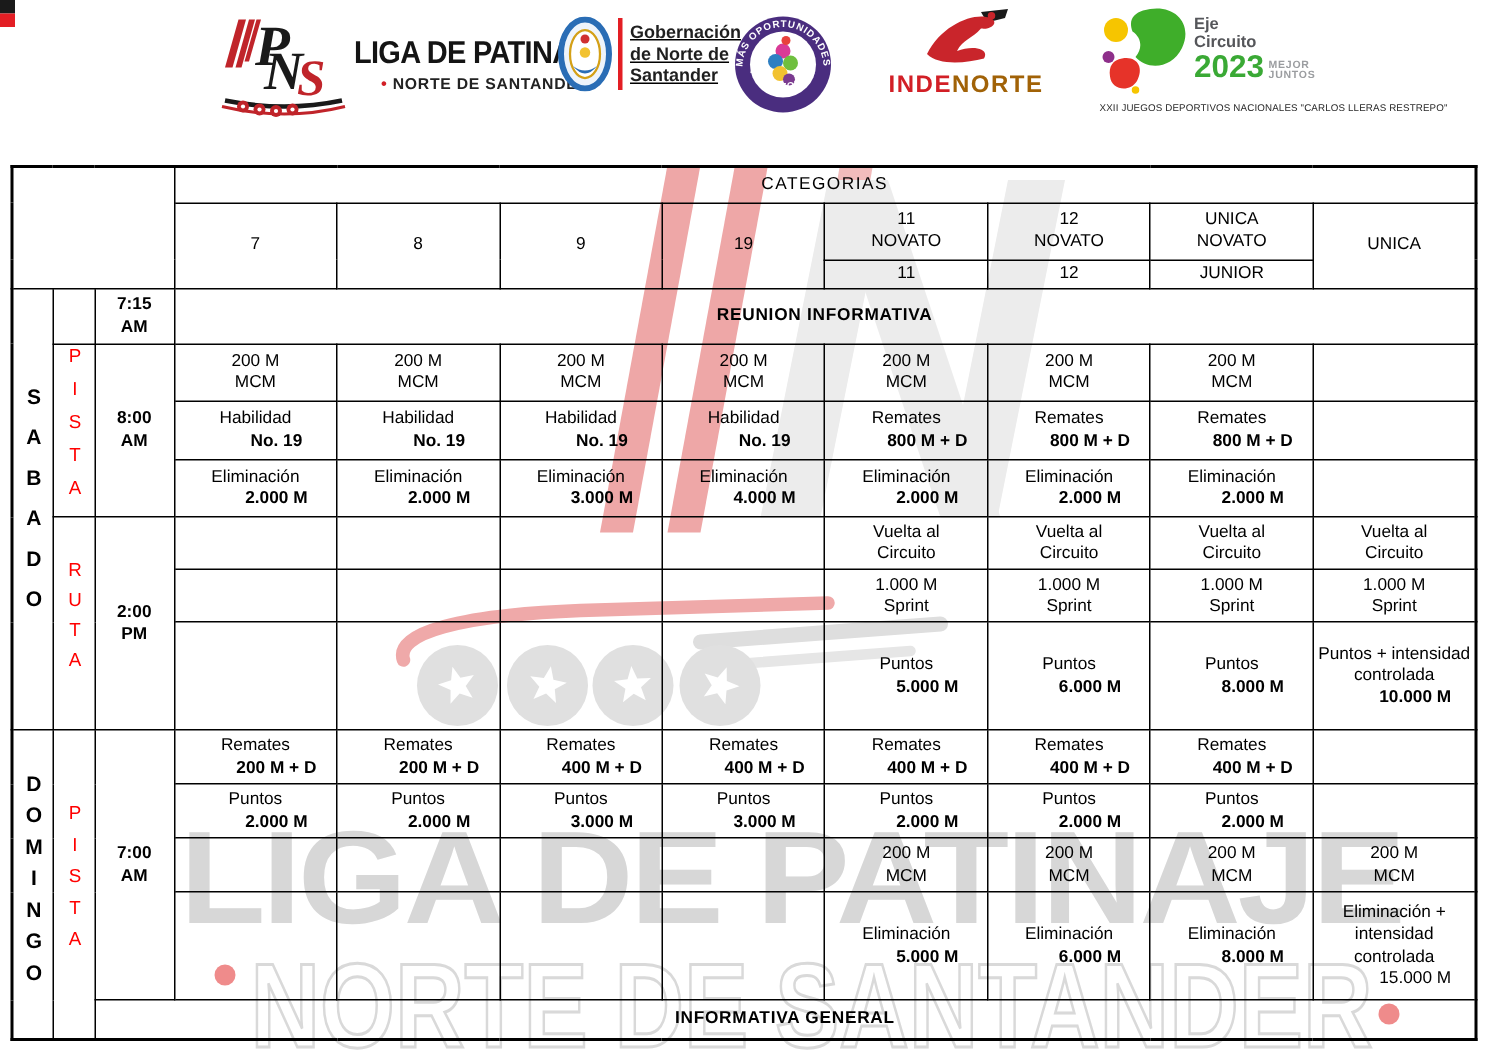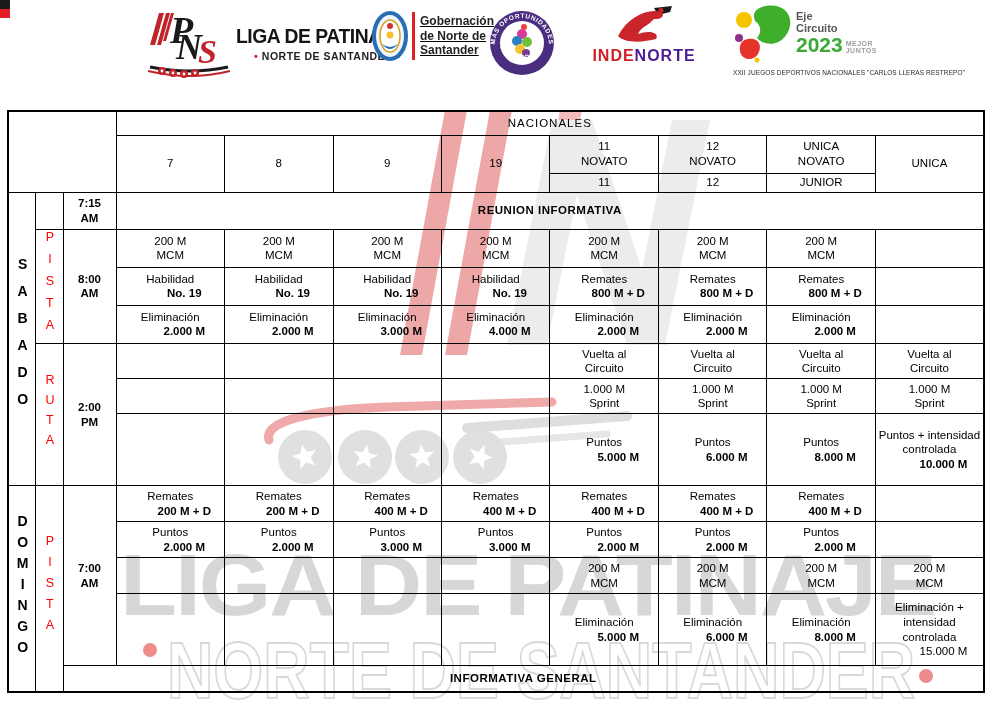--- a/index.html
+++ b/index.html
@@ -20,21 +20,21 @@
 
   .logo-gob{position:absolute;left:372px;top:11px;display:flex;align-items:center;text-decoration:underline;}
   .gob-bar{width:3px;height:48px;background:#e31e24;margin:0 5px 0 4px;}
   .gob-text{font-size:12px;font-weight:bold;line-height:1.2;color:#1f1f1f;white-space:nowrap;}
 
   .logo-opp{position:absolute;left:488px;top:9px;}
 
   .logo-inde{position:absolute;left:592px;top:6px;width:104px;text-align:center;}
   .inde-text{font-size:16px;font-weight:bold;letter-spacing:1px;white-space:nowrap;margin-top:1px;}
   .inde-red{color:#d21f26;}
-  .inde-black{color:#4c1d95;}
+  .inde-black{color:#a16207;}
 
   .logo-eje{position:absolute;left:732px;top:5px;width:160px;}
   .eje-flex{display:flex;}
   .eje-names{margin-left:2px;margin-top:6px;}
   .eje-n1,.eje-n2{font-size:11px;font-weight:bold;color:#55565a;line-height:1.05;}
   .eje-row{display:flex;align-items:flex-end;}
   .eje-year{font-size:21px;font-weight:bold;color:#3aa935;line-height:1;}
   .eje-tag{font-size:7px;color:#9b9da0;font-weight:bold;line-height:1.1;margin-left:3px;letter-spacing:.5px;}
   .eje-foot{position:absolute;left:1px;top:64px;font-size:6.5px;color:#2a2a2a;white-space:nowrap;letter-spacing:.1px;}
 
@@ -224,21 +224,21 @@
           <col>
           <col>
           <col>
           <col>
           <col>
       </colgroup>
 
       <tbody>
           <tr style="height:24px">
         <td colspan="3" rowspan="3"></td>
-        <td colspan="8" class="cat-title">NACIONALES</td>
+        <td colspan="8" class="cat-title">CATEGORIAS</td>
       </tr>
 
       <tr style="height:38px" class="cat-split">
         <td rowspan="2" class="cat-num">7</td>
         <td rowspan="2" class="cat-num">8</td>
         <td rowspan="2" class="cat-num">9</td>
         <td rowspan="2" class="cat-num">19</td>
         <td class="gray">
               <span class="ln">11</span>
               <span class="ln">NOVATO</span>

